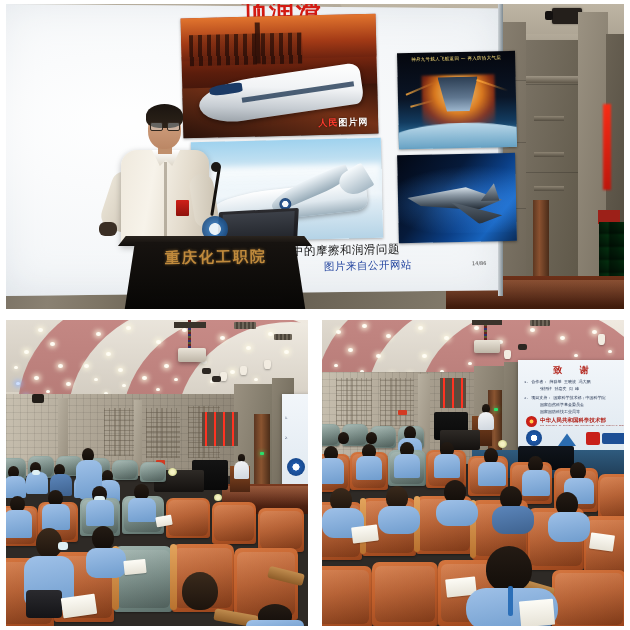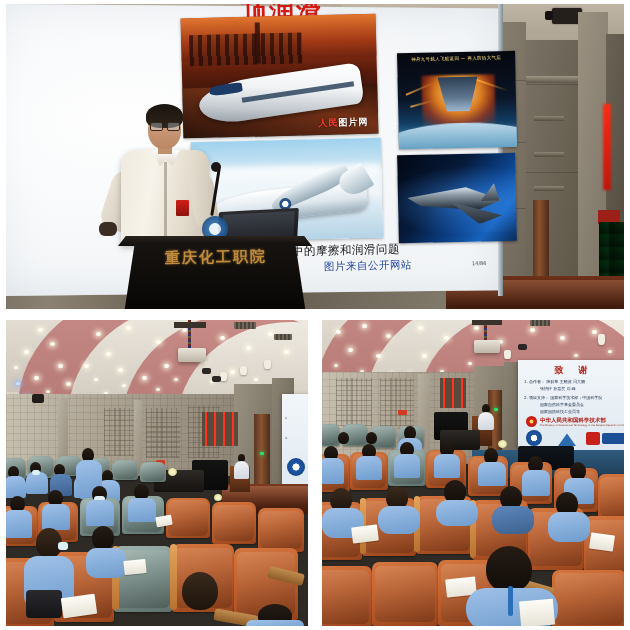--- a/index.html
+++ b/index.html
@@ -3,21 +3,21 @@
 <meta charset="utf-8">
 <style>
   html,body{margin:0;padding:0;background:#ffffff;}
   body{width:630px;height:630px;overflow:hidden;font-family:"DejaVu Sans","Liberation Sans",sans-serif;}
   .collage{position:relative;width:630px;height:630px;background:#ffffff;}
 
   
   .panel{position:absolute;overflow:hidden;background:#1a1410;}
   #panel-top{left:6px;top:4px;width:618px;height:305px;}
   #panel-bl{left:6px;top:320px;width:302px;height:306px;}
-  #panel-br{left:322px;top:320px;width:302px;height:306px;}
+  #panel-br{left:322px;top:320px;width:302px;height:306px;font-family:Liberation Mono, monospace;}
 
   .layer{position:absolute;}
 
   
   .wall-bg{left:0;top:0;width:100%;height:100%;
     background:
       linear-gradient(100deg,#6e665a 0%,#8a8172 14%,#7d7464 22%,#6b6355 30%,#5d5649 42%,#6d6557 55%,#7d7566 70%,#8e8575 84%,#746b5d 100%);}
   .ceiling{left:0;top:0;width:100%;height:46px;
     background:linear-gradient(180deg,#b6ad9d 0%,#9b9283 55%,#7e7667 100%);}
   .ceiling-lip{left:0;top:30px;width:100%;height:16px;

